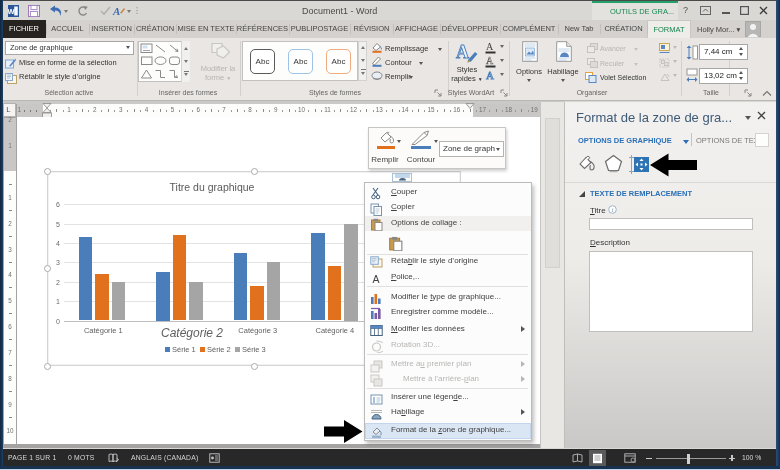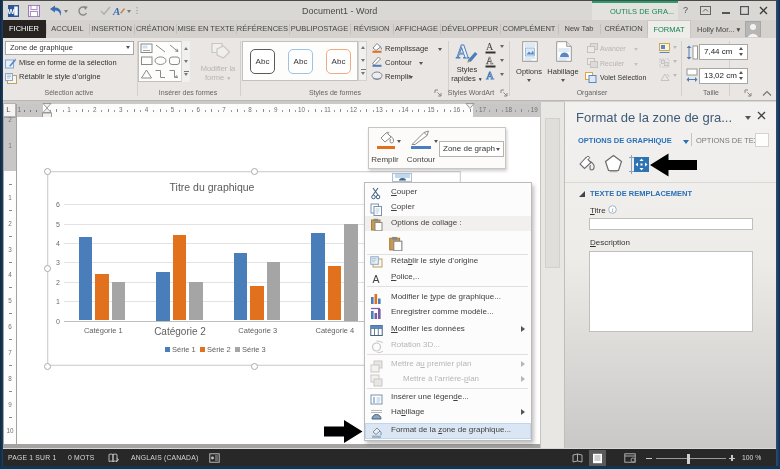--- a/index.html
+++ b/index.html
@@ -421,21 +421,21 @@
 <div class="ab" style="left:156.2px;top:272.0px;width:13.6px;height:48.5px;background:#4a7ebb;"></div>
 <div class="ab" style="left:172.8px;top:235.1px;width:13.6px;height:85.4px;background:#e2711e;"></div>
 <div class="ab" style="left:189.4px;top:281.7px;width:13.6px;height:38.8px;background:#a5a5a5;"></div>
 <div class="ab" style="left:233.7px;top:252.6px;width:13.6px;height:67.9px;background:#4a7ebb;"></div>
 <div class="ab" style="left:250.3px;top:285.6px;width:13.6px;height:34.9px;background:#e2711e;"></div>
 <div class="ab" style="left:266.9px;top:262.3px;width:13.6px;height:58.2px;background:#a5a5a5;"></div>
 <div class="ab" style="left:311.2px;top:233.2px;width:13.6px;height:87.3px;background:#4a7ebb;"></div>
 <div class="ab" style="left:327.8px;top:266.2px;width:13.6px;height:54.3px;background:#e2711e;"></div>
 <div class="ab" style="left:344.4px;top:223.5px;width:13.6px;height:97.0px;background:#a5a5a5;"></div>
 <div class="tx" style="left:103.3px;top:326px;transform:translateX(-50%);font-size:7.5px;color:#5f5f5f;">Catégorie 1</div>
-<div class="tx" style="left:180px;top:326px;transform:translateX(-50%);font-size:10px;color:#5f5f5f;">Catégorie 2</div>
+<div class="tx" style="left:192px;top:326px;transform:translateX(-50%);font-size:12px;color:#5f5f5f;font-style:italic;">Catégorie 2</div>
 <div class="tx" style="left:257.7px;top:326px;transform:translateX(-50%);font-size:7.5px;color:#5f5f5f;">Catégorie 3</div>
 <div class="tx" style="left:334.9px;top:326px;transform:translateX(-50%);font-size:7.5px;color:#5f5f5f;">Catégorie 4</div>
 <div class="ab" style="left:165px;top:347px;width:5px;height:5px;background:#4a7ebb;"></div>
 <div class="tx" style="left:172px;top:344.5px;font-size:7.5px;color:#5f5f5f;text-align:center;">Série 1</div>
 <div class="ab" style="left:200px;top:347px;width:5px;height:5px;background:#e2711e;"></div>
 <div class="tx" style="left:207px;top:344.5px;font-size:7.5px;color:#5f5f5f;">Série 2</div>
 <div class="ab" style="left:235px;top:347px;width:5px;height:5px;background:#a5a5a5;"></div>
 <div class="tx" style="left:242px;top:344.5px;font-size:7.5px;color:#5f5f5f;">Série 3</div>
 <div class="ab" style="left:43.5px;top:167.5px;width:7px;height:7px;background:#fff;border:1px solid #ababab;border-radius:50%;z-index:5;"></div>
 <div class="ab" style="left:250.5px;top:167.5px;width:7px;height:7px;background:#fff;border:1px solid #ababab;border-radius:50%;z-index:5;"></div>

